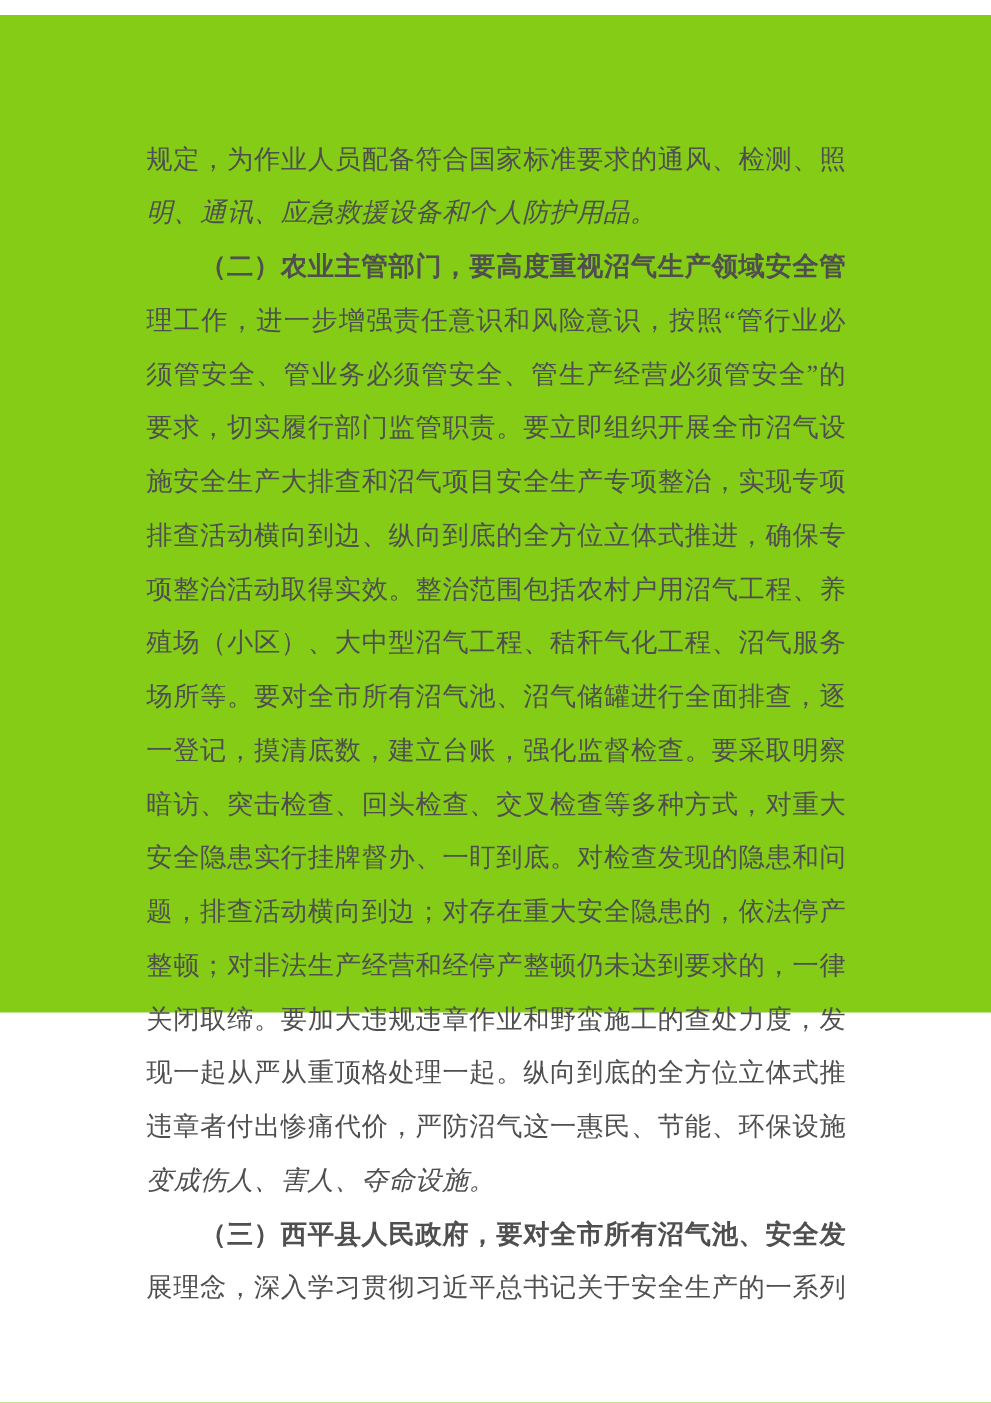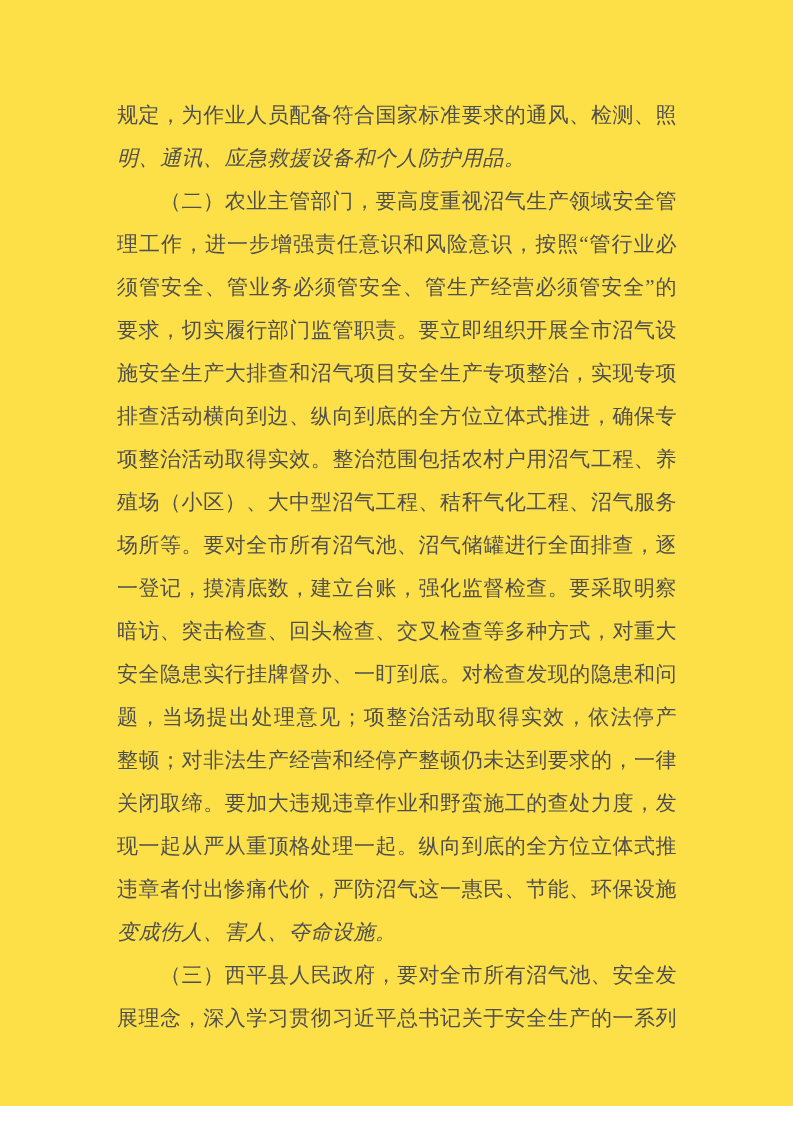--- a/index.html
+++ b/index.html
@@ -9,24 +9,24 @@
   body {
     width: 793px;
     height: 1122px;
     background: #ffffff;
     overflow: hidden;
     position: relative;
     font-family: "Liberation Serif", serif;
   }
   .page {
     position: absolute;
-    left: 0; top: 0;
+    left: 0; top: 12px;
     width: 793px;
-    height: 1106px;
-    background: #fde047;
+    height: 798px;
+    background: #84cc16;
   }
   .text-block {
     position: absolute;
     left: 117px;
     top: 94px;
     width: 560px;
     font-size: 21px;
     line-height: 43px;
     color: #4f4f4f;
     letter-spacing: 0.5px;
@@ -39,20 +39,21 @@
   .line {
     height: 43px;
     text-align: justify;
     text-align-last: justify;
     text-justify: inter-ideograph;
     white-space: normal;
     overflow: hidden;
   }
   .line.indent {
     text-indent: 43px;
+    font-weight: bold;
   }
   .line.para-end {
     text-align-last: left;
     font-style: italic;
   }
 </style>
 </head>
 <body>
 
 <div class="page">
@@ -69,21 +70,21 @@
       <div class="line">须管安全、管业务必须管安全、管生产经营必须管安全”的</div>
       <div class="line">要求，切实履行部门监管职责。要立即组织开展全市沼气设</div>
       <div class="line">施安全生产大排查和沼气项目安全生产专项整治，实现专项</div>
       <div class="line">排查活动横向到边、纵向到底的全方位立体式推进，确保专</div>
       <div class="line">项整治活动取得实效。整治范围包括农村户用沼气工程、养</div>
       <div class="line">殖场（小区）、大中型沼气工程、秸秆气化工程、沼气服务</div>
       <div class="line">场所等。要对全市所有沼气池、沼气储罐进行全面排查，逐</div>
       <div class="line">一登记，摸清底数，建立台账，强化监督检查。要采取明察</div>
       <div class="line">暗访、突击检查、回头检查、交叉检查等多种方式，对重大</div>
       <div class="line">安全隐患实行挂牌督办、一盯到底。对检查发现的隐患和问</div>
-      <div class="line">题，当场提出处理意见；项整治活动取得实效，依法停产</div>
+      <div class="line">题，排查活动横向到边；对存在重大安全隐患的，依法停产</div>
       <div class="line">整顿；对非法生产经营和经停产整顿仍未达到要求的，一律</div>
       <div class="line">关闭取缔。要加大违规违章作业和野蛮施工的查处力度，发</div>
       <div class="line">现一起从严从重顶格处理一起。纵向到底的全方位立体式推进</div>
       <div class="line">违章者付出惨痛代价，严防沼气这一惠民、节能、环保设施</div>
       <div class="line para-end">变成伤人、害人、夺命设施。</div>
     </div>
 
     <div class="para">
       <div class="line indent">（三）西平县人民政府，要对全市所有沼气池、安全发</div>
       <div class="line">展理念，深入学习贯彻习近平总书记关于安全生产的一系列</div>

